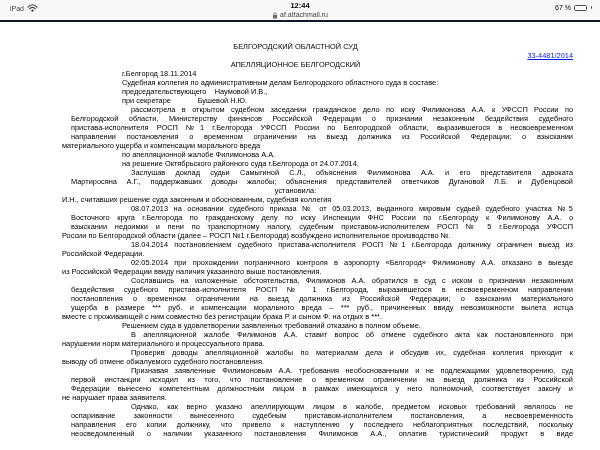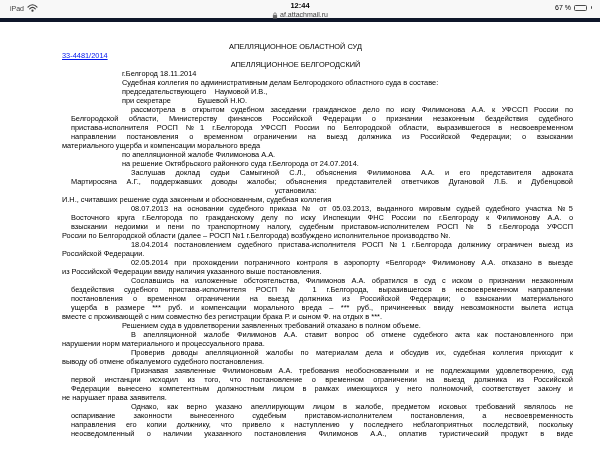--- a/index.html
+++ b/index.html
@@ -7,21 +7,21 @@
   body {
     width: 600px; height: 450px; overflow: hidden;
     background: #ffffff;
     font-family: "Liberation Sans", sans-serif;
   }
 
   
   .statusbar {
     position: relative; height: 22px;
     background: #f8f8f8;
-    border-bottom: 4px solid #0f172a;
+    border-bottom: 2px solid #0f172a;
   }
   .sb-left {
     position: absolute; left: 10px; top: 4px;
     display: flex; align-items: center; gap: 3px;
     font-size: 7px; color: #3c3c3c;
   }
   .sb-center {
     position: absolute; left: 0; right: 0; top: 2px;
     text-align: center;
   }
@@ -43,21 +43,21 @@
   
   .doc {
     padding: 20px 27px 0 62px; 
     color: #000;
   }
   .line {
     font-size: 7.4px; line-height: 9px;
     white-space: pre-wrap;
   }
   .line.center  { width: 467px; text-align: center; }
-  .line.right   { text-align: left; }
+  .line.right   { text-align: right; }
   .line.indent  { text-indent: 60px; }
   .line.justify { text-align: justify; text-align-last: justify; margin-left: 9px; }
   .case-link { color: #0016ee; text-decoration: underline; cursor: pointer; }
 </style>
 </head>
 <body>
 
 <div class="statusbar">
   <div class="sb-left">
     <span>iPad</span>
@@ -80,21 +80,21 @@
   </div>
 
   <div class="sb-right">
     <span>67 %</span>
     <span class="bat"><span class="bat-fill" id="bat-fill" style="width: 65%;"></span></span>
     <span class="bat-nub"></span>
   </div>
 </div>
 
 <div class="doc" id="doc">
-    <div class="line center">АПЕЛЛЯЦИОННОЕ ОБЛАСТНОЙ СУД</div>
+    <div class="line center">БЕЛГОРОДСКИЙ ОБЛАСТНОЙ СУД</div>
     <div class="line right"><a class="case-link" href="#">33-4481/2014</a></div>
     <div class="line center">АПЕЛЛЯЦИОННОЕ БЕЛГОРОДСКИЙ</div>
     <div class="line indent">г.Белгород 18.11.2014</div>
     <div class="line indent">Судебная коллегия по административным делам Белгородского областного суда в составе:</div>
     <div class="line indent">председательствующего&nbsp;&nbsp;&nbsp;&nbsp;Наумовой И.В.,</div>
     <div class="line indent">при секретаре&nbsp;&nbsp;&nbsp;&nbsp;&nbsp;&nbsp;&nbsp;&nbsp;&nbsp;&nbsp;&nbsp;&nbsp;&nbsp;Бушевой Н.Ю.</div>
     <div class="line indent justify">рассмотрела в открытом судебном заседании гражданское дело по иску Филимонова А.А. к УФССП России по</div>
     <div class="line justify">Белгородской области, Министерству финансов Российской Федерации о признании незаконным бездействия судебного</div>
     <div class="line justify">пристава-исполнителя РОСП №1 г.Белгорода УФССП России по Белгородской области, выразившегося в несвоевременном</div>
     <div class="line justify">направлении постановления о временном ограничении на выезд должника из Российской Федерации; о взыскании</div>

